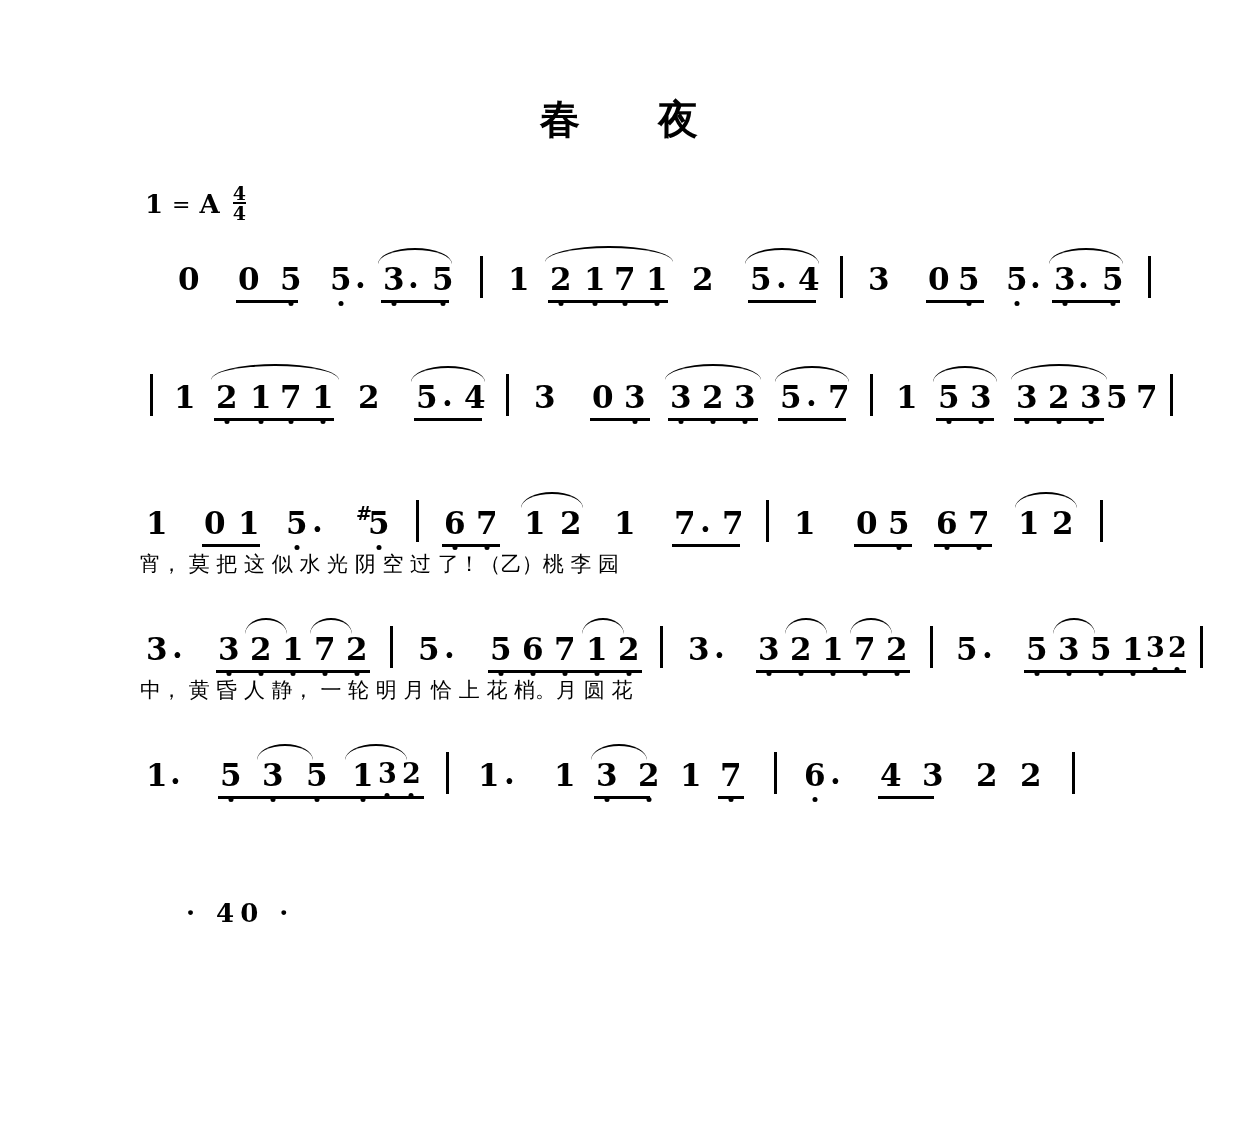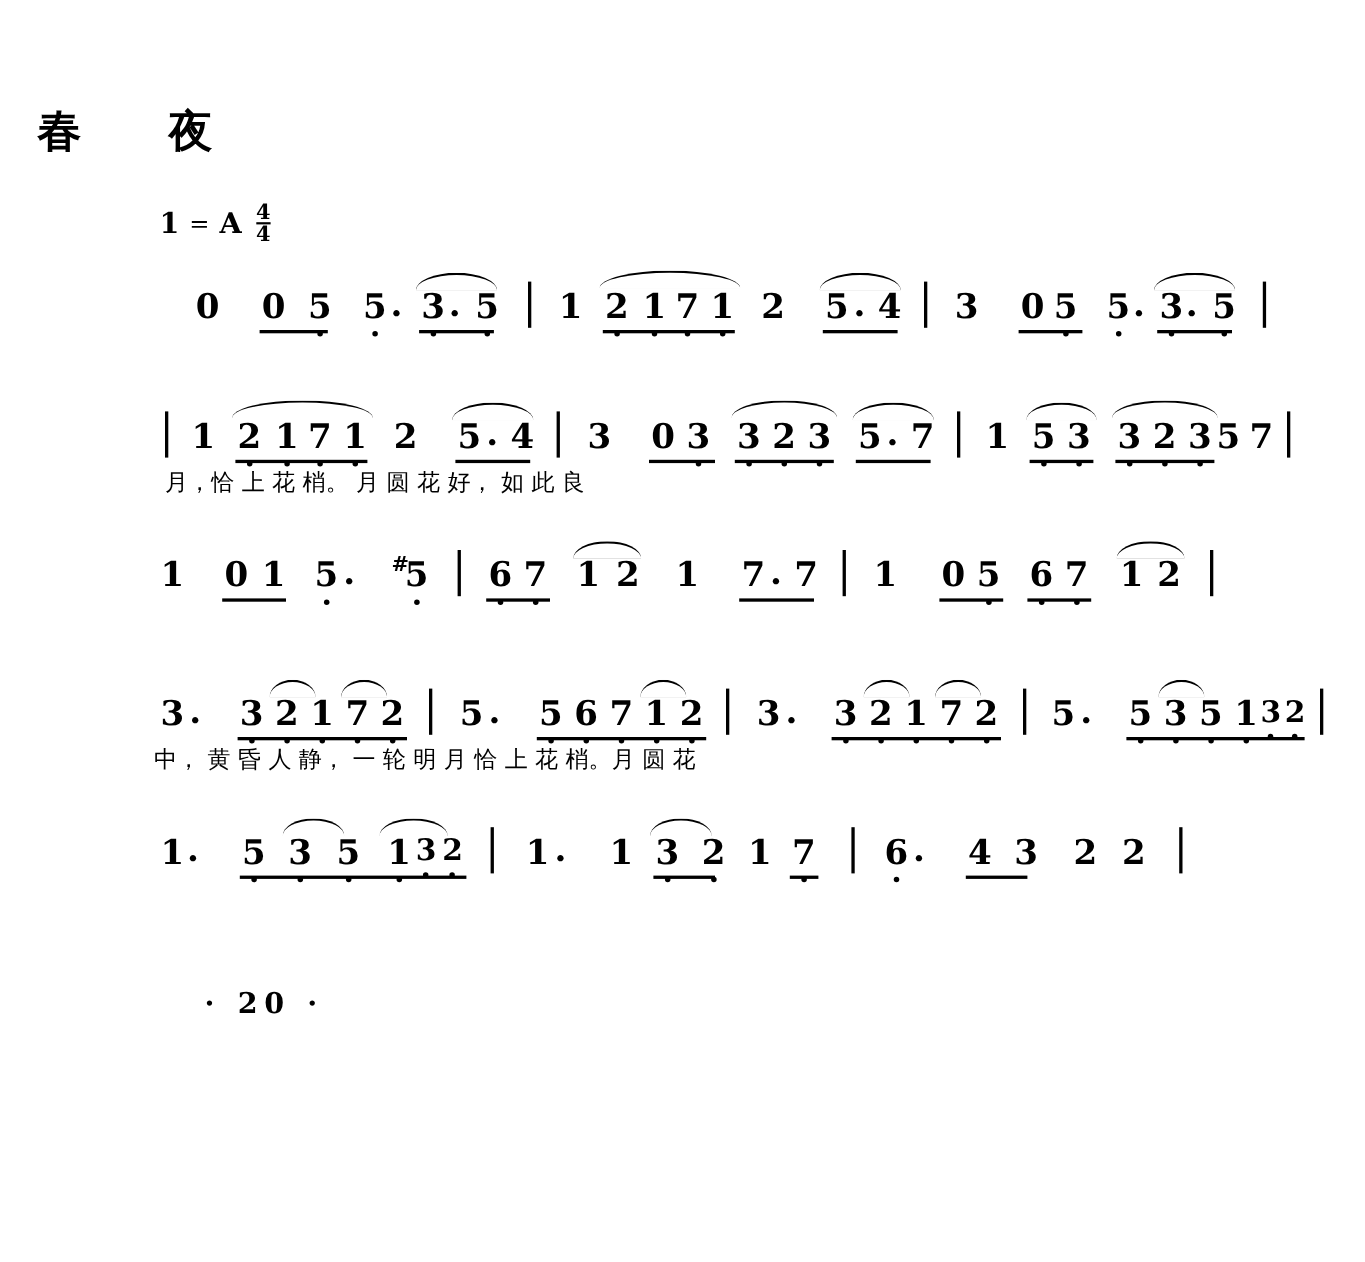--- a/index.html
+++ b/index.html
@@ -20,26 +20,26 @@
     width: 1241px;
     height: 1147px;
   }
 
   
   .title {
     position: absolute;
     top: 92px;
     left: 0;
     width: 1238px;
-    text-align: left;
+    text-align: center;
     font-size: 40px;
     font-weight: bold;
     letter-spacing: 34px;
     text-indent: 34px;
-    font-family: Liberation Sans, sans-serif;
+    font-family: Liberation Serif, serif;
   }
 
   
   .key-sig {
     position: absolute;
     top: 186px;
     left: 145px;
     font-size: 26px;
     font-weight: bold;
     display: flex;
@@ -260,23 +260,20 @@
       <span class="n dot-under" style="left:876px;">3</span>
       <span class="n dot-under" style="left:908px;">2</span>
       <span class="n dot-under" style="left:940px;">3</span>
       <div class="beam" style="left:874px; top:48px; width:90px;"></div>
       <div class="tie" style="left:871px; top:-6px; width:96px;"></div>
       <span class="n" style="left:930px; opacity:0;">.</span>
       <span class="n" style="left:966px;">5</span>
       <span class="n" style="left:996px;">7</span>
       <div class="bar" style="left:1030px;"></div>
     </div>
-    <div class="lyrics-row">
-      <span class="ly" style="left:10px;">月，恰 上 花 梢。 月 圆 花 好， 如 此 良</span>
-    </div>
   </div>
 
   <div class="system" style="top:496px;">
     <div class="notes-row">
       <span class="n" style="left:6px;">1</span>
       <span class="n" style="left:64px;">0</span>
       <span class="n" style="left:98px;">1</span>
       <div class="beam" style="left:62px; top:48px; width:58px;"></div>
       <span class="n dot-under" style="left:146px;">5</span>
       <span class="n" style="left:172px; top:18px;">·</span>
@@ -299,20 +296,23 @@
       <span class="n" style="left:716px;">0</span>
       <span class="n dot-under" style="left:748px;">5</span>
       <div class="beam" style="left:714px; top:48px; width:58px;"></div>
       <span class="n dot-under" style="left:796px;">6</span>
       <span class="n dot-under" style="left:828px;">7</span>
       <div class="beam" style="left:794px; top:48px; width:58px;"></div>
       <span class="n" style="left:878px;">1</span>
       <span class="n" style="left:912px;">2</span>
       <div class="tie" style="left:875px; top:-4px; width:62px;"></div>
       <div class="bar" style="left:960px;"></div>
+    </div>
+    <div class="lyrics-row">
+      <span class="ly" style="left:0px;">宵， 莫 把 这 似 水 光 阴 空 过 了！（乙）桃 李 园</span>
     </div>
   </div>
 
   <div class="system" style="top:622px;">
     <div class="notes-row">
       <span class="n" style="left:6px;">3</span>
       <span class="n" style="left:32px; top:18px;">·</span>
       <span class="n dot-under" style="left:78px;">3</span>
       <span class="n dot-under" style="left:110px;">2</span>
       <span class="n dot-under" style="left:142px;">1</span>
@@ -389,15 +389,15 @@
       <span class="n" style="left:690px; top:18px;">·</span>
       <span class="n" style="left:740px;">4</span>
       <span class="n" style="left:782px;">3</span>
       <span class="n" style="left:836px;">2</span>
       <span class="n" style="left:880px;">2</span>
       <div class="beam" style="left:738px; top:48px; width:56px;"></div>
       <div class="bar" style="left:932px;"></div>
     </div>
   </div>
 
-  <div class="page-number">· 20 ·</div>
+  <div class="page-number">· 40 ·</div>
 
 </div>
 
 </body></html>

